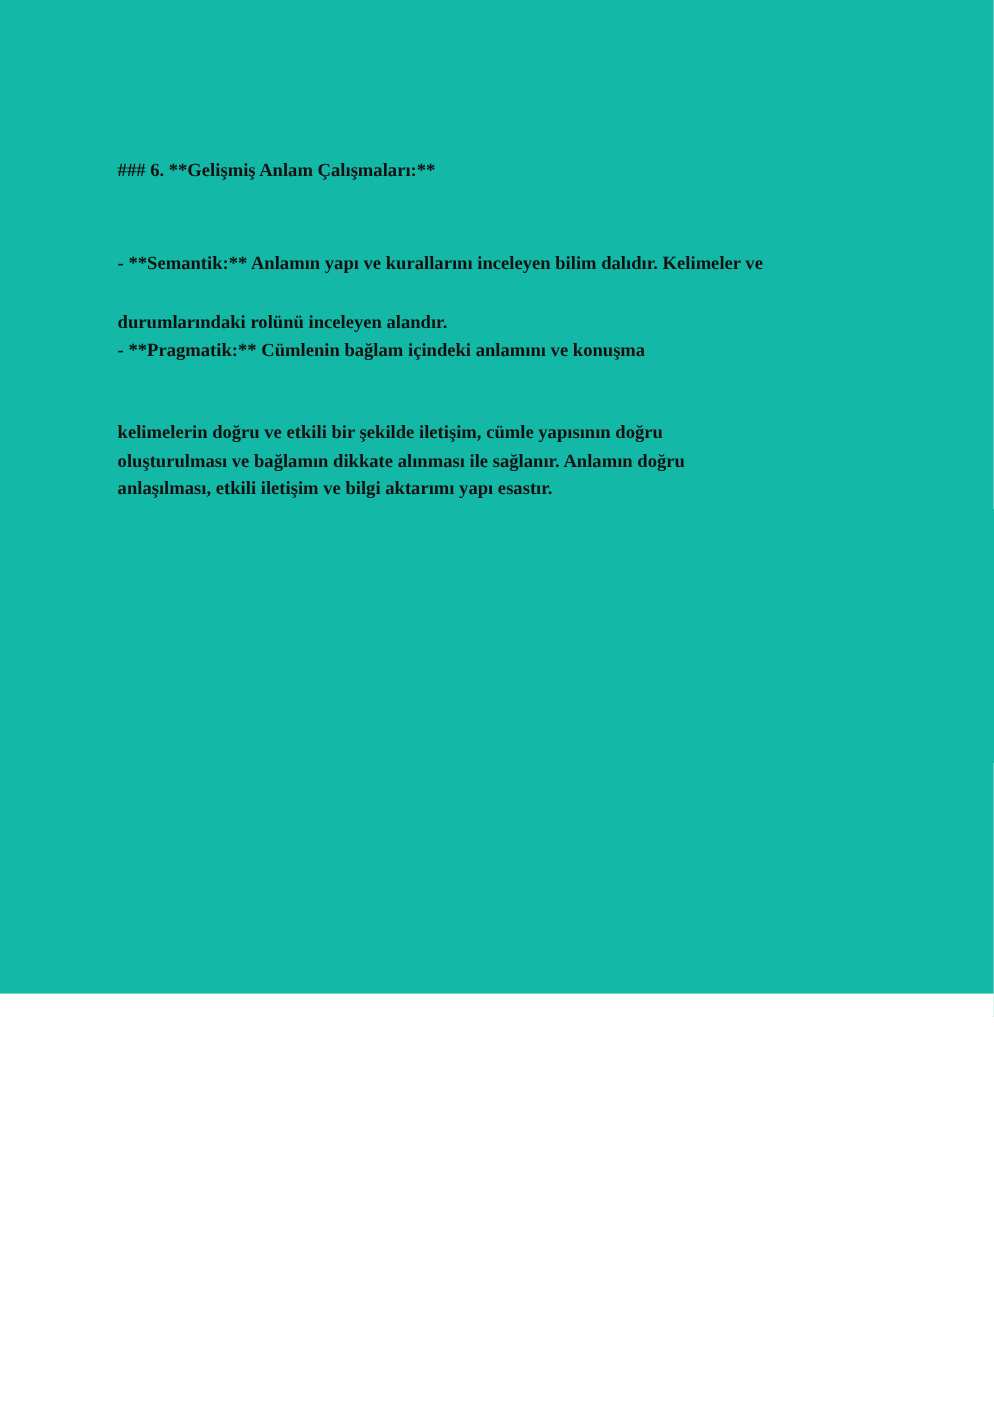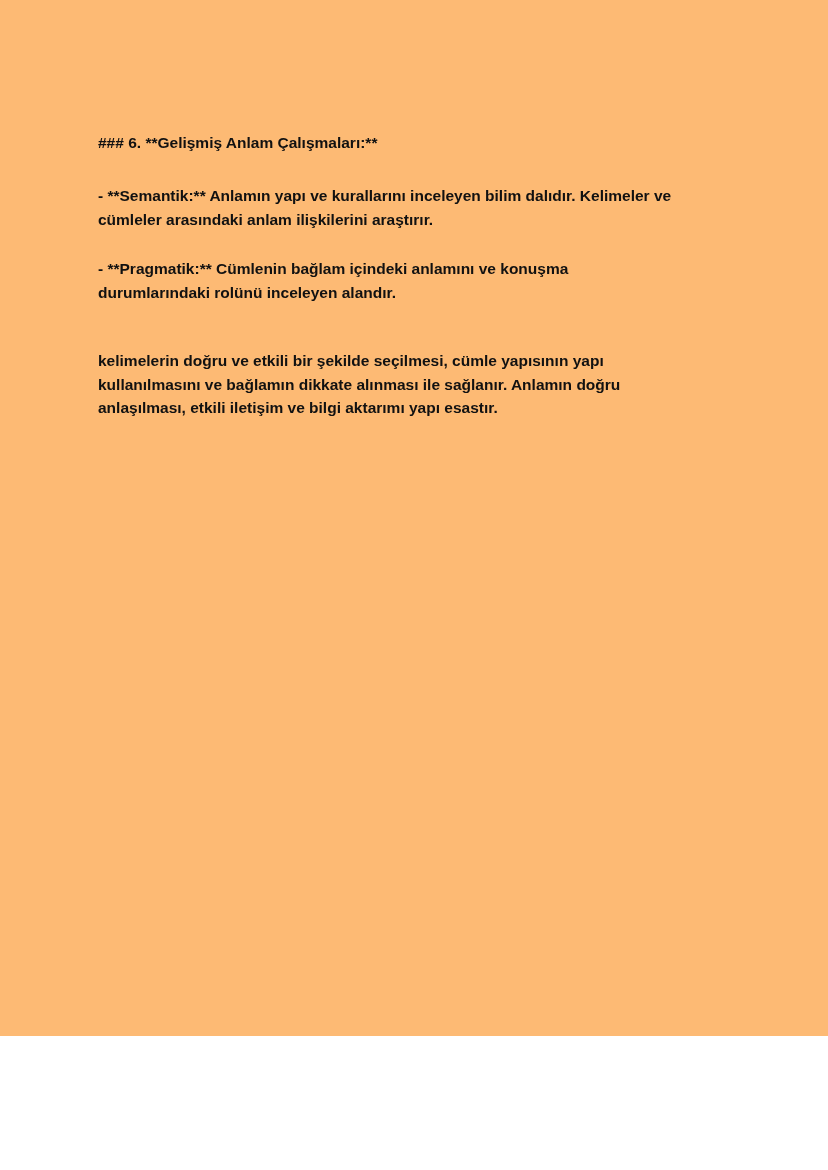--- a/index.html
+++ b/index.html
@@ -12,61 +12,61 @@
       height: 1170px;
       position: relative;
       overflow: hidden;
       font-family: "Liberation Sans", sans-serif;
       color: #111111;
     }
     .page {
       position: absolute;
       left: 0; top: 0;
       width: 828px;
-      height: 1036px;
-      background: #fdba74;
+      height: 828px;
+      background: #14b8a6;
+      font-family: Liberation Serif, serif;
     }
     .heading {
       position: absolute;
       left: 98px;
       top: 133px;
       font-size: 15.5px;
       font-weight: bold;
       line-height: 20px;
       margin: 0;
       white-space: nowrap;
     }
     .para {
       position: absolute;
       left: 98px;
       width: 640px;
       font-size: 15.5px;
       font-weight: bold;
       line-height: 23.5px;
       margin: 0;
     }
-    .p1 { top: 184px; }
+    .p1 { top: 208px; }
     .p2 { top: 257px; }
     .p3 { top: 349px; }
     .line { display: block; white-space: nowrap; }
   </style>
 </head>
 <body>
 
 <div class="page">
   <h3 class="heading">### 6. **Gelişmiş Anlam Çalışmaları:**</h3>
 
   <p class="para p1">
     <span class="line">- **Semantik:** Anlamın yapı ve kurallarını inceleyen bilim dalıdır. Kelimeler ve</span>
-    <span class="line">cümleler arasındaki anlam ilişkilerini araştırır.</span>
   </p>
 
   <p class="para p2">
+    <span class="line">durumlarındaki rolünü inceleyen alandır.</span>
     <span class="line">- **Pragmatik:** Cümlenin bağlam içindeki anlamını ve konuşma</span>
-    <span class="line">durumlarındaki rolünü inceleyen alandır.</span>
   </p>
 
   <p class="para p3">
-    <span class="line">kelimelerin doğru ve etkili bir şekilde seçilmesi, cümle yapısının yapı</span>
-    <span class="line">kullanılmasını ve bağlamın dikkate alınması ile sağlanır. Anlamın doğru</span>
+    <span class="line">kelimelerin doğru ve etkili bir şekilde iletişim, cümle yapısının doğru</span>
+    <span class="line">oluşturulması ve bağlamın dikkate alınması ile sağlanır. Anlamın doğru</span>
     <span class="line">anlaşılması, etkili iletişim ve bilgi aktarımı yapı esastır.</span>
   </p>
 </div>
 
 </body></html>

